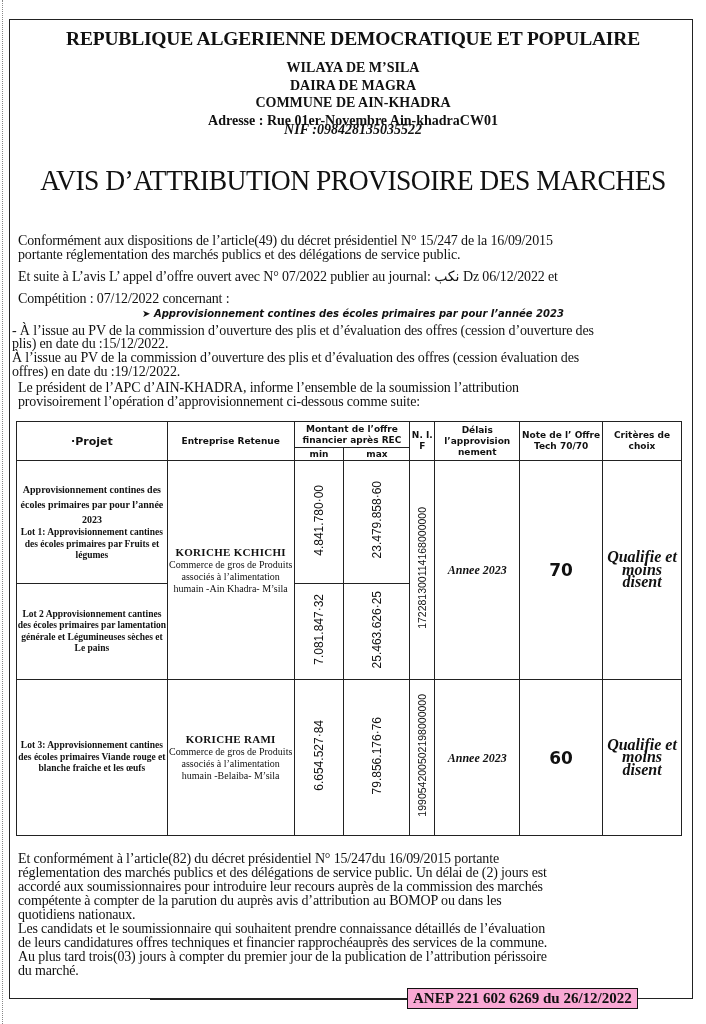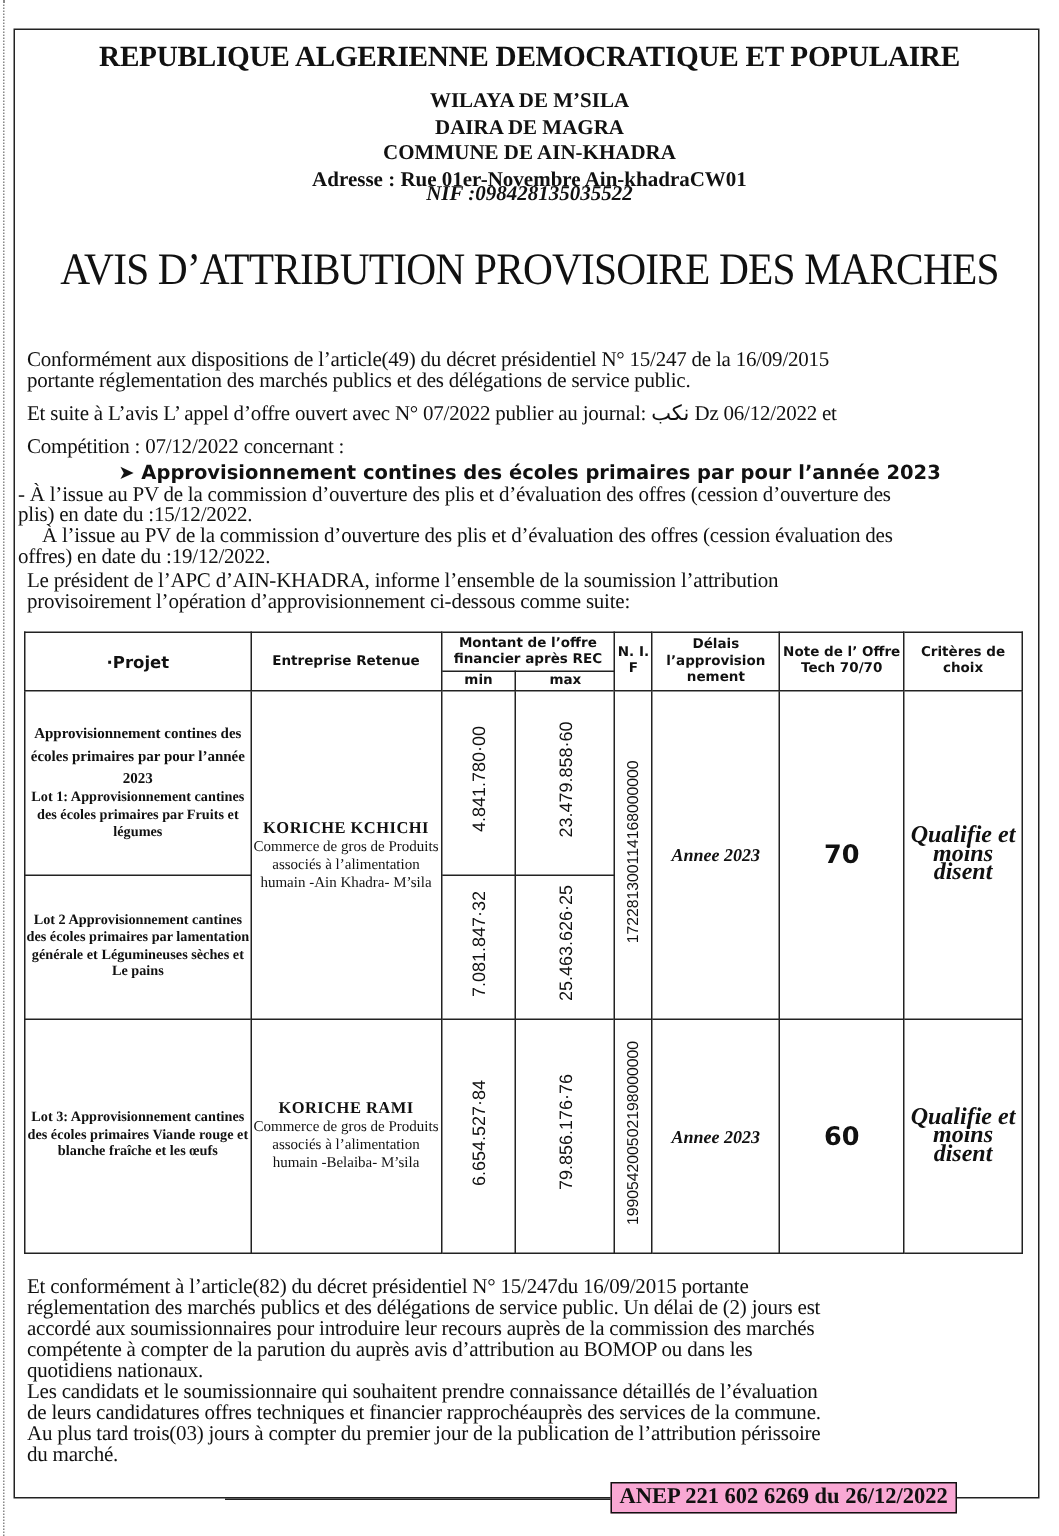--- a/index.html
+++ b/index.html
@@ -8,21 +8,21 @@
   .dots-left { position: absolute; left: 2px; top: 0; height: 1024px; border-left: 1px dotted #888; }
   .hdr-main { position: absolute; left: 0; width: 706px; top: 28px; text-align: center; font-weight: bold; font-size: 19.5px; letter-spacing: -0.2px; }
   .hdr-sub { position: absolute; left: 0; width: 706px; text-align: center; font-weight: bold; }
   .h1 { top: 60px; font-size: 14px; }
   .h2 { top: 78px; font-size: 14px; }
   .h3 { top: 95px; font-size: 14px; }
   .h4 { top: 113px; font-size: 14px; }
   .h5 { top: 122px; font-size: 14px; font-style: italic; }
   .title { position: absolute; left: 0; width: 706px; top: 163px; text-align: center; font-size: 30px; letter-spacing: -0.6px; transform: scaleX(0.92); }
   .p { position: absolute; left: 18px; width: 672px; font-size: 14px; line-height: 14px; letter-spacing: -0.15px; }
-  .bul { position: absolute; left: 0; width: 706px; text-align: center; font-weight: bold; font-size: 13px; font-family: "DejaVu Sans", sans-serif; top: 308px; }
+  .bul { position: absolute; left: 0; width: 706px; text-align: center; font-weight: bold; font-size: 10px; font-style: italic; font-family: "DejaVu Sans", sans-serif; top: 308px; }
   table.t { position: absolute; left: 16px; top: 421px; width: 666px; border-collapse: collapse; }
   table.t td, table.t th { border: 1.5px solid #222; padding: 0; text-align: center; vertical-align: middle; }
   table.t th { font-family: "DejaVu Sans", sans-serif; font-weight: bold; font-size: 9px; line-height: 11px; }
   .th-projet { font-size: 11px !important; }
   .proj { font-family: Liberation Serif, serif; font-weight: bold; font-size: 10px; line-height: 15px; }
   .lot { font-family: "Liberation Serif", serif; font-weight: bold; font-size: 9.5px; line-height: 11.5px; }
   .ent { font-family: "Liberation Serif", serif; font-size: 10px; line-height: 12px; }
   .ent b { font-size: 11px; letter-spacing: 0.3px; }
   .vert { writing-mode: vertical-rl; transform: rotate(180deg); font-family: "Liberation Sans", sans-serif; font-size: 12px; display: inline-block; white-space: nowrap; }
   .vnif { font-size: 10.5px; }
@@ -48,21 +48,21 @@
 
 <div class="title">AVIS D’ATTRIBUTION PROVISOIRE DES MARCHES</div>
 
 <div class="p" style="top:234px">Conformément aux dispositions de l’article(49) du décret présidentiel N° 15/247 de la 16/09/2015</div>
 <div class="p" style="top:248px">portante réglementation des marchés publics et des délégations de service public.</div>
 <div class="p" style="top:270px">Et suite à L’avis L’ appel d’offre ouvert avec N° 07/2022 publier au journal: نكب Dz 06/12/2022 et</div>
 <div class="p" style="top:292px">Compétition : 07/12/2022 concernant :</div>
 <div class="bul">➤  Approvisionnement contines des écoles primaires par pour l’année 2023</div>
 <div class="p" style="left:12px;top:324px">- À l’issue au PV de la commission d’ouverture des plis et d’évaluation des offres (cession d’ouverture des</div>
 <div class="p" style="left:12px;top:337px"> plis) en date du :15/12/2022.</div>
-<div class="p" style="left:28px;top:351px">À l’issue au PV de la commission d’ouverture des plis et d’évaluation des offres (cession évaluation des</div>
+<div class="p" style="left:12px;top:351px">À l’issue au PV de la commission d’ouverture des plis et d’évaluation des offres (cession évaluation des</div>
 <div class="p" style="left:12px;top:365px">offres) en date du :19/12/2022.</div>
 <div class="p" style="top:381px"> Le président de l’APC d’AIN-KHADRA, informe l’ensemble de la soumission l’attribution</div>
 <div class="p" style="top:395px"> provisoirement l’opération d’approvisionnement ci-dessous comme suite:</div>
 
 <table class="t">
   <colgroup>
     <col style="width:151px">
       <col style="width:127px">
       <col style="width:50px">
       <col style="width:66px">

